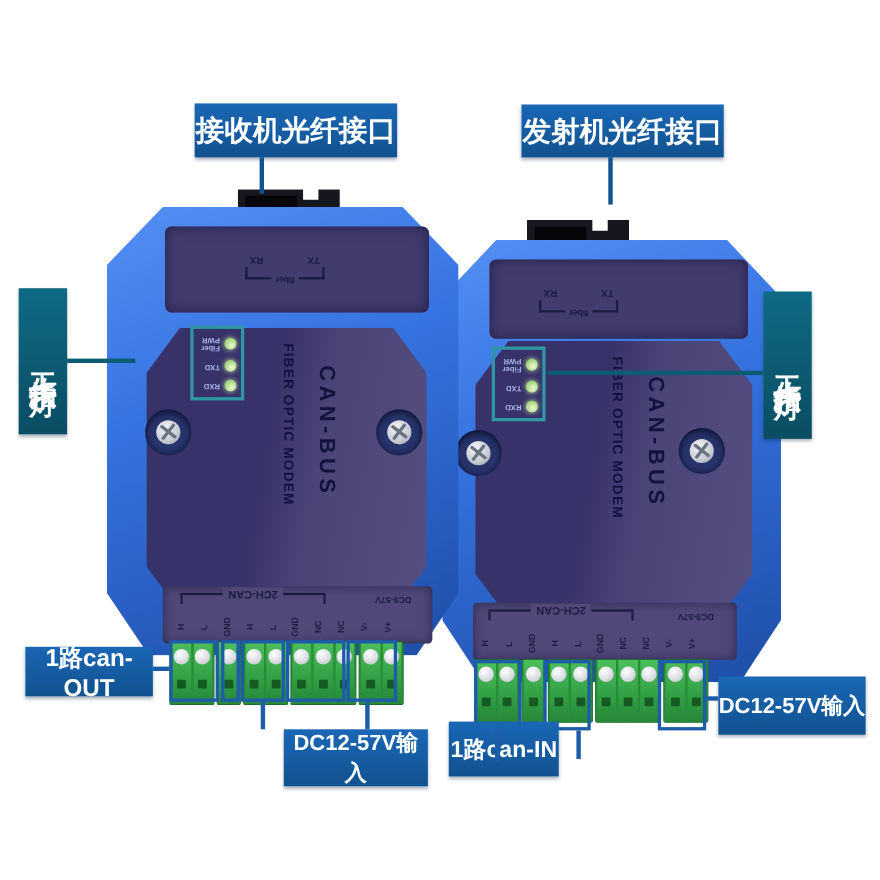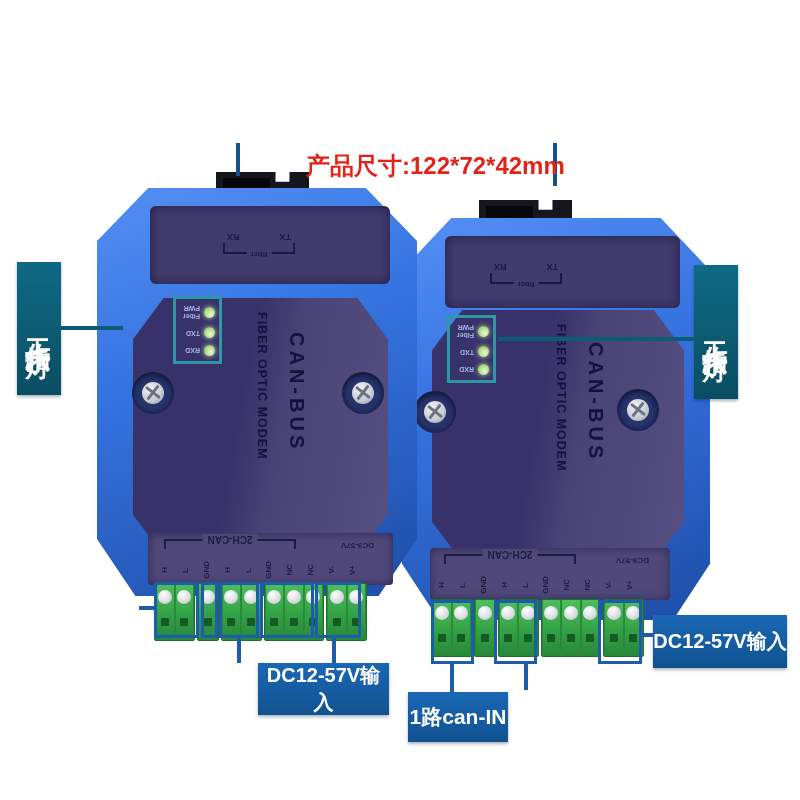--- a/index.html
+++ b/index.html
@@ -368,43 +368,45 @@
             <div class="term-hole"></div>
           </div>
           <div class="term-cell">
             <div class="term-screw"></div>
             <div class="term-hole"></div>
           </div>
         </div>
     </div>
   </div>
 
+  <div class="callout h" style="left:177px; top:94px; width:184px; height:49px; font-size:26px;">接收机光纤接口</div>
   <div class="line-blue" style="left:236px; top:143px; width:4px; height:33px;"></div>
+  <div class="callout h" style="left:474px; top:95px; width:184px; height:48px; font-size:26px;">发射机光纤接口</div>
   <div class="line-blue" style="left:553px; top:143px; width:4px; height:43px;"></div>
-  <div class="red-text" style="left:306px; top:150px;">产品尺寸:122*72*42mm</div>
 
   <div class="vlabel" style="left:17px; top:262px; width:44px; height:133px;">工作指示灯</div>
   <div class="line-teal" style="left:61px; top:326px; width:62px; height:4px;"></div>
   <div class="vlabel" style="left:694px; top:265px; width:44px; height:134px;">工作指示灯</div>
   <div class="line-teal" style="left:498px; top:337px; width:196px; height:4px;"></div>
 
   <div class="obox" style="left:154px; top:582px; width:45px; height:56px;"></div>
   <div class="obox" style="left:201px; top:582px; width:17px; height:56px;"></div>
   <div class="obox" style="left:219px; top:582px; width:40px; height:56px;"></div>
   <div class="obox" style="left:260px; top:582px; width:54px; height:56px;"></div>
   <div class="obox" style="left:315px; top:582px; width:46px; height:56px;"></div>
 
   <div class="obox" style="left:431px; top:600px; width:43px; height:64px;"></div>
   <div class="obox" style="left:494px; top:600px; width:43px; height:64px;"></div>
   <div class="obox" style="left:598px; top:600px; width:44px; height:64px;"></div>
 
+  <div class="callout" style="left:23px; top:588px; width:116px; height:45px; font-size:22px;">1路can-OUT</div>
   <div class="line-obox" style="left:139px; top:606px; width:15px; height:4px;"></div>
   <div class="line-obox" style="left:237px; top:638px; width:4px; height:25px;"></div>
   <div class="callout" style="left:258px; top:663px; width:131px; height:52px; font-size:20px;">DC12-57V输入</div>
   <div class="line-obox" style="left:332px; top:638px; width:4px; height:25px;"></div>
 
-  <div class="callout" style="left:408px; top:692px; width:100px; height:50px; font-size:21px;">1路can-IN</div>
+  <div class="callout" style="left:408px; top:656px; width:100px; height:50px; font-size:21px;">1路can-IN</div>
   <div class="line-obox" style="left:450px; top:664px; width:4px; height:28px;"></div>
   <div class="line-obox" style="left:524px; top:664px; width:4px; height:26px;"></div>
   <div class="callout" style="left:653px; top:615px; width:134px; height:53px; font-size:20px;">DC12-57V输入</div>
   <div class="line-obox" style="left:642px; top:633px; width:11px; height:4px;"></div>
 
 </div>
 
 </body></html>

